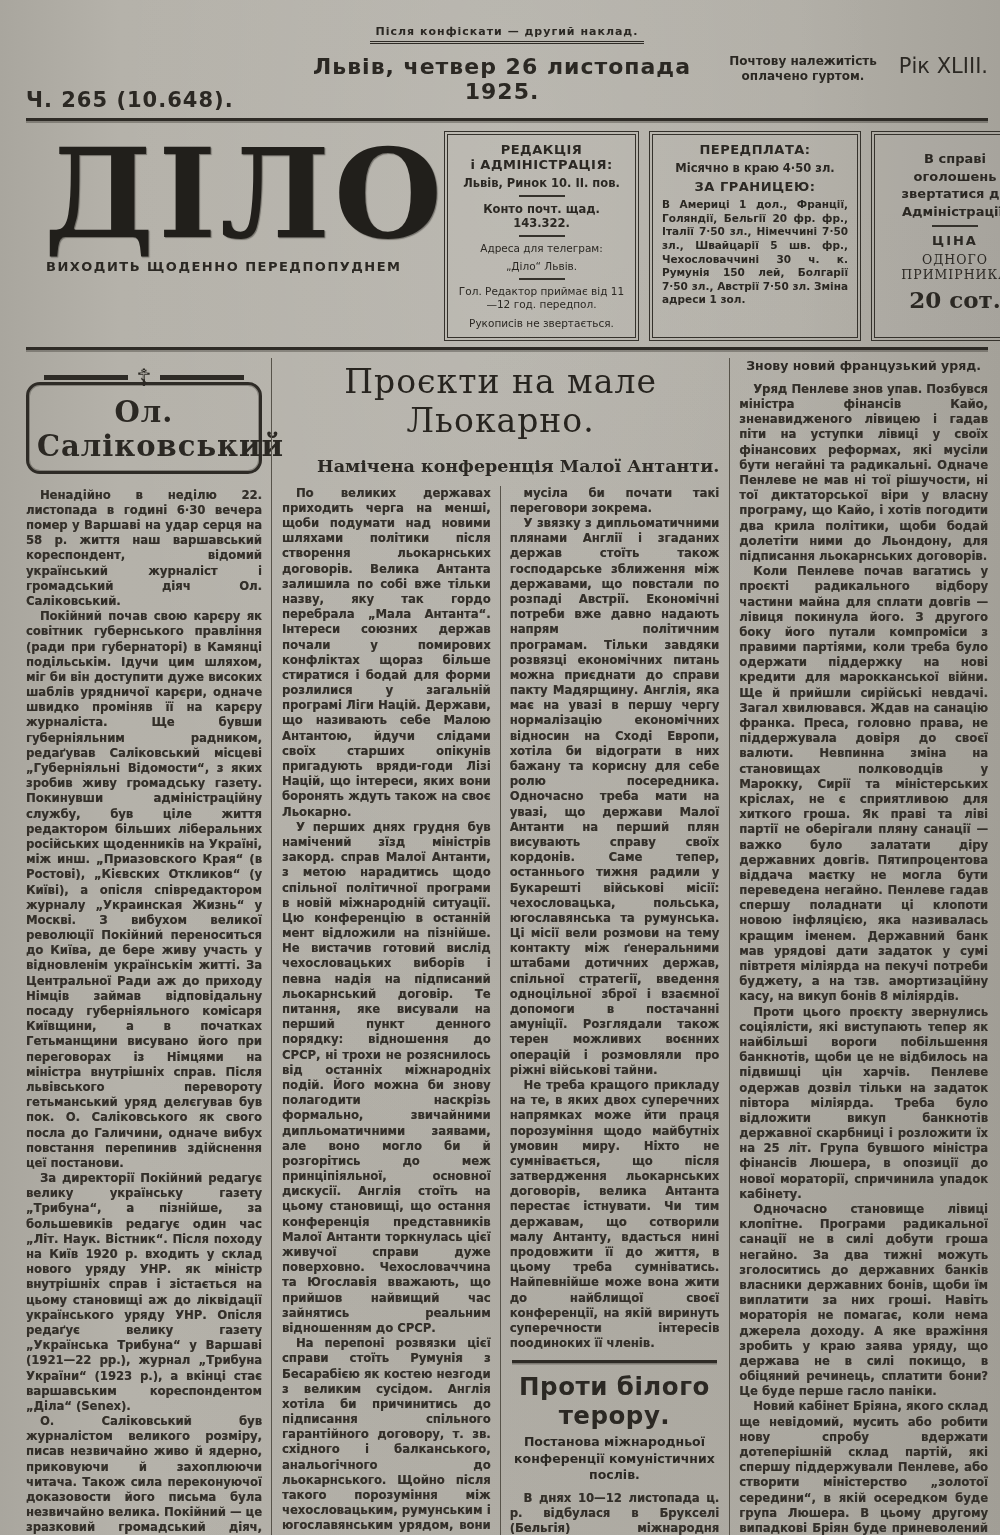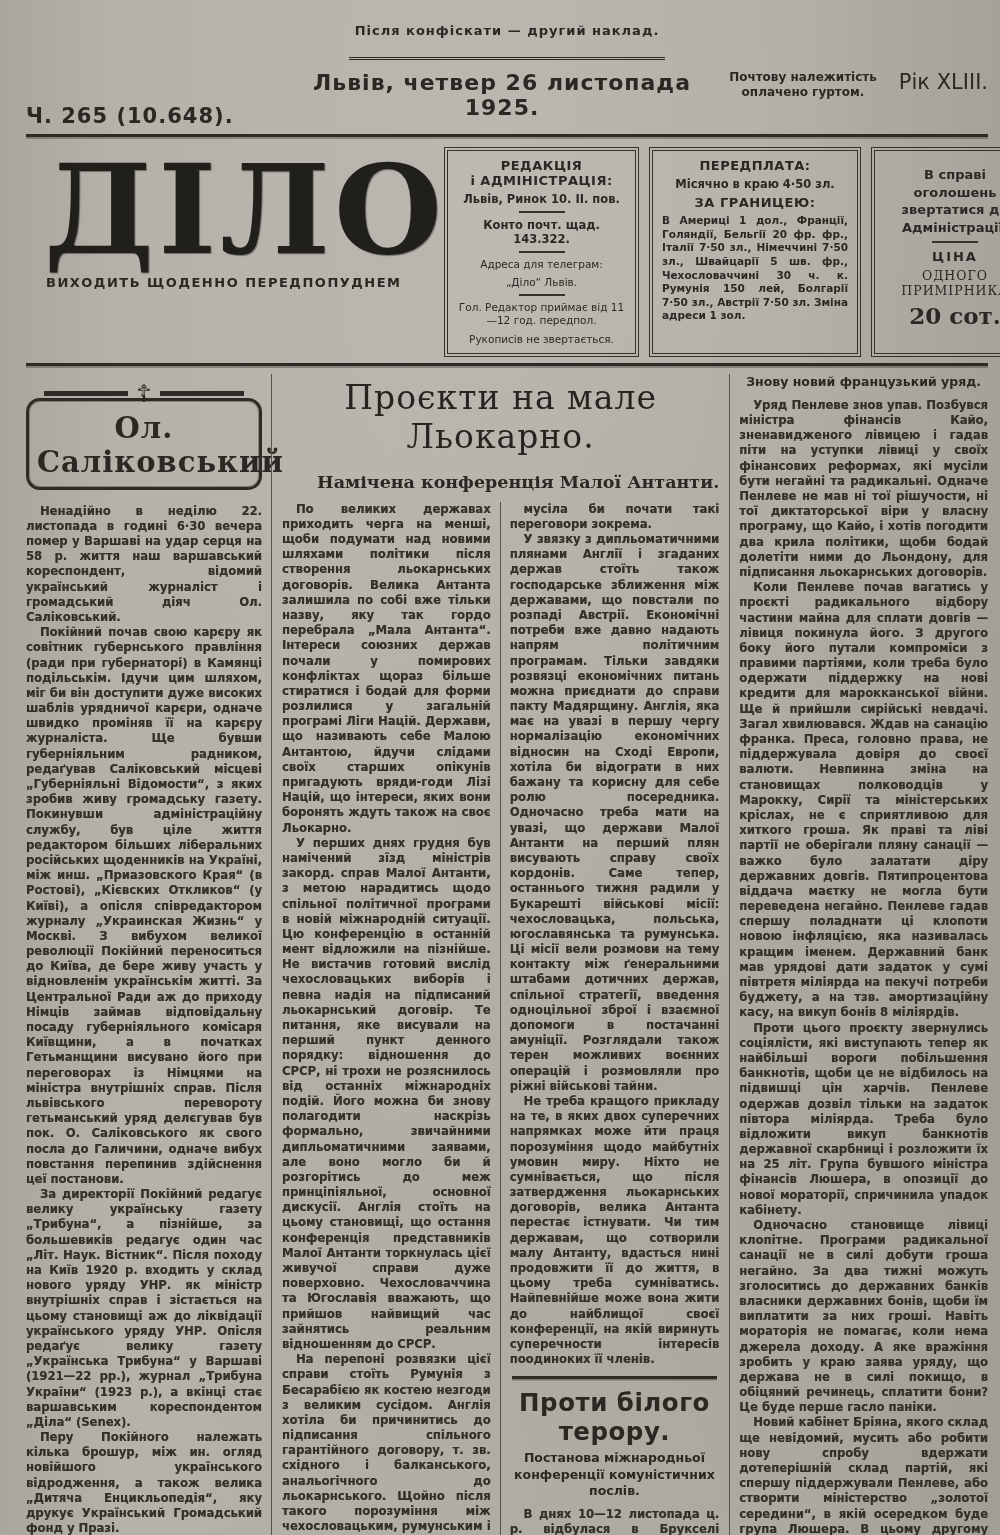--- a/index.html
+++ b/index.html
@@ -9,22 +9,22 @@
     background:
       radial-gradient(ellipse at 50% 12%, rgba(255,255,255,0.10), rgba(255,255,255,0) 55%),
       radial-gradient(ellipse at 85% 80%, rgba(120,115,105,0.12), rgba(120,115,105,0) 60%),
       linear-gradient(90deg,#a9a69e,#b5b2aa 12%,#b1aea6 80%,#a5a29a);
     color:#2b2823;
     font-family:"DejaVu Sans",sans-serif;
   }
   
   .top-notice{text-align:center;margin-top:14px;}
   .top-notice span{
-    display:inline-block;font-weight:bold;font-size:13px;letter-spacing:1px;
-    border-bottom:3px double #2e2b26;padding:0 6px 19px;
+    display:inline-block;font-weight:bold;font-size:11px;letter-spacing:1px;
+    border-bottom:3px double #2e2b26;padding:0 6px 3px;
   }
   .date-row{display:flex;align-items:flex-start;margin:10px 0 6px;}
   .issue{font-size:21px;font-weight:bold;letter-spacing:1px;width:250px;margin-top:34px;}
   .dateline{font-size:22px;font-weight:bold;flex:1;text-align:center;letter-spacing:1px;}
   .postage{width:150px;font-size:12px;font-weight:bold;text-align:center;line-height:1.25;}
   .year{width:110px;font-size:21px;font-weight:normal;text-align:right;}
   .rule-heavy{height:3px;background:#2e2b26;box-shadow:0 2px 0 rgba(46,43,38,.35);}
   .masthead-row{display:flex;align-items:stretch;padding:10px 0 6px;}
   .brand{width:400px;padding-left:18px;}
   .brand-title{
@@ -147,21 +147,20 @@
           <span class="cross-dash"></span>
         </div>
         <div class="obit-title-box">
           <div class="obit-title">Ол. Саліковський</div>
         </div>
       </div>
       <div class="bodytext">
         <p>Ненадійно в неділю 22. листопада в годині 6·30 вечера помер у Варшаві на удар серця на 58 р. життя наш варшавський кореспондент, відомий український журналіст і громадський діяч Ол. Саліковський.</p>
         <p>Покійний почав свою карєру як совітник губернського правління (ради при губернаторі) в Камянці подільськім. Ідучи цим шляхом, міг би він доступити дуже високих шаблів урядничої карєри, одначе швидко проміняв її на карєру журналіста. Ще бувши губерніяльним радником, редаґував Саліковський місцеві „Губерніяльні Відомости“, з яких зробив живу громадську газету. Покинувши адміністраційну службу, був ціле життя редактором більших ліберальних російських щоденників на Україні, між инш. „Приазовского Края“ (в Ростові), „Кієвских Откликов“ (у Київі), а опісля співредактором журналу „Украинская Жизнь“ у Москві. З вибухом великої революції Покійний переноситься до Київа, де бере живу участь у відновленім українськім житті. За Центральної Ради аж до приходу Німців займав відповідальну посаду губерніяльного комісаря Київщини, а в початках Гетьманщини висувано його при переговорах із Німцями на міністра внутрішніх справ. Після львівського перевороту гетьманський уряд делєгував був пок. О. Саліковського як свого посла до Галичини, одначе вибух повстання перепинив здійснення цеї постанови.</p>
         <p>За директорії Покійний редагує велику українську газету „Трибуна“, а пізнійше, за большевиків редагує один час „Літ. Наук. Вістник“. Після походу на Київ 1920 р. входить у склад нового уряду УНР. як міністр внутрішніх справ і зістається на цьому становищі аж до ліквідації українського уряду УНР. Опісля редаґує велику газету „Українська Трибуна“ у Варшаві (1921—22 рр.), журнал „Трибуна України“ (1923 р.), а вкінці стає варшавським кореспондентом „Діла“ (Senex).</p>
-        <p>Перу Покійного належать кілька брошур, між ин. огляд новійшого українського відродження, а також велика „Дитяча Енцикльопедія“, яку друкує Український Громадський фонд у Празі.</p>
         <p>О. Саліковський був журналістом великого розміру, писав незвичайно живо й ядерно, приковуючи й захоплюючи читача. Також сила переконуючої доказовости його письма була незвичайно велика. Покійний — це зразковий громадський діяч, чесний і все відданий справі. Він — як то кажуть, — „горів“, беручися за справу. Був переконаним, твердим, непохитним, — так сказатиб — релігійно настроєним демократом і лібералом. Навіть в часі найбільшого підірвання демократичних принціпів, він ані на мить не тратив своєї віри. Був ідеалістом, а разом з тим людиною холодного, критичного погляду.</p>
       </div>
     </section>
 
     <section class="mid-wrap">
       <h1 class="headline-xl">Проєкти на мале Льокарно.</h1>
       <h2 class="subhead">Намічена конференція Малої Антанти.</h2>
 
       <div class="mid-cols">
         <div class="mcol mcol-a bodytext">

